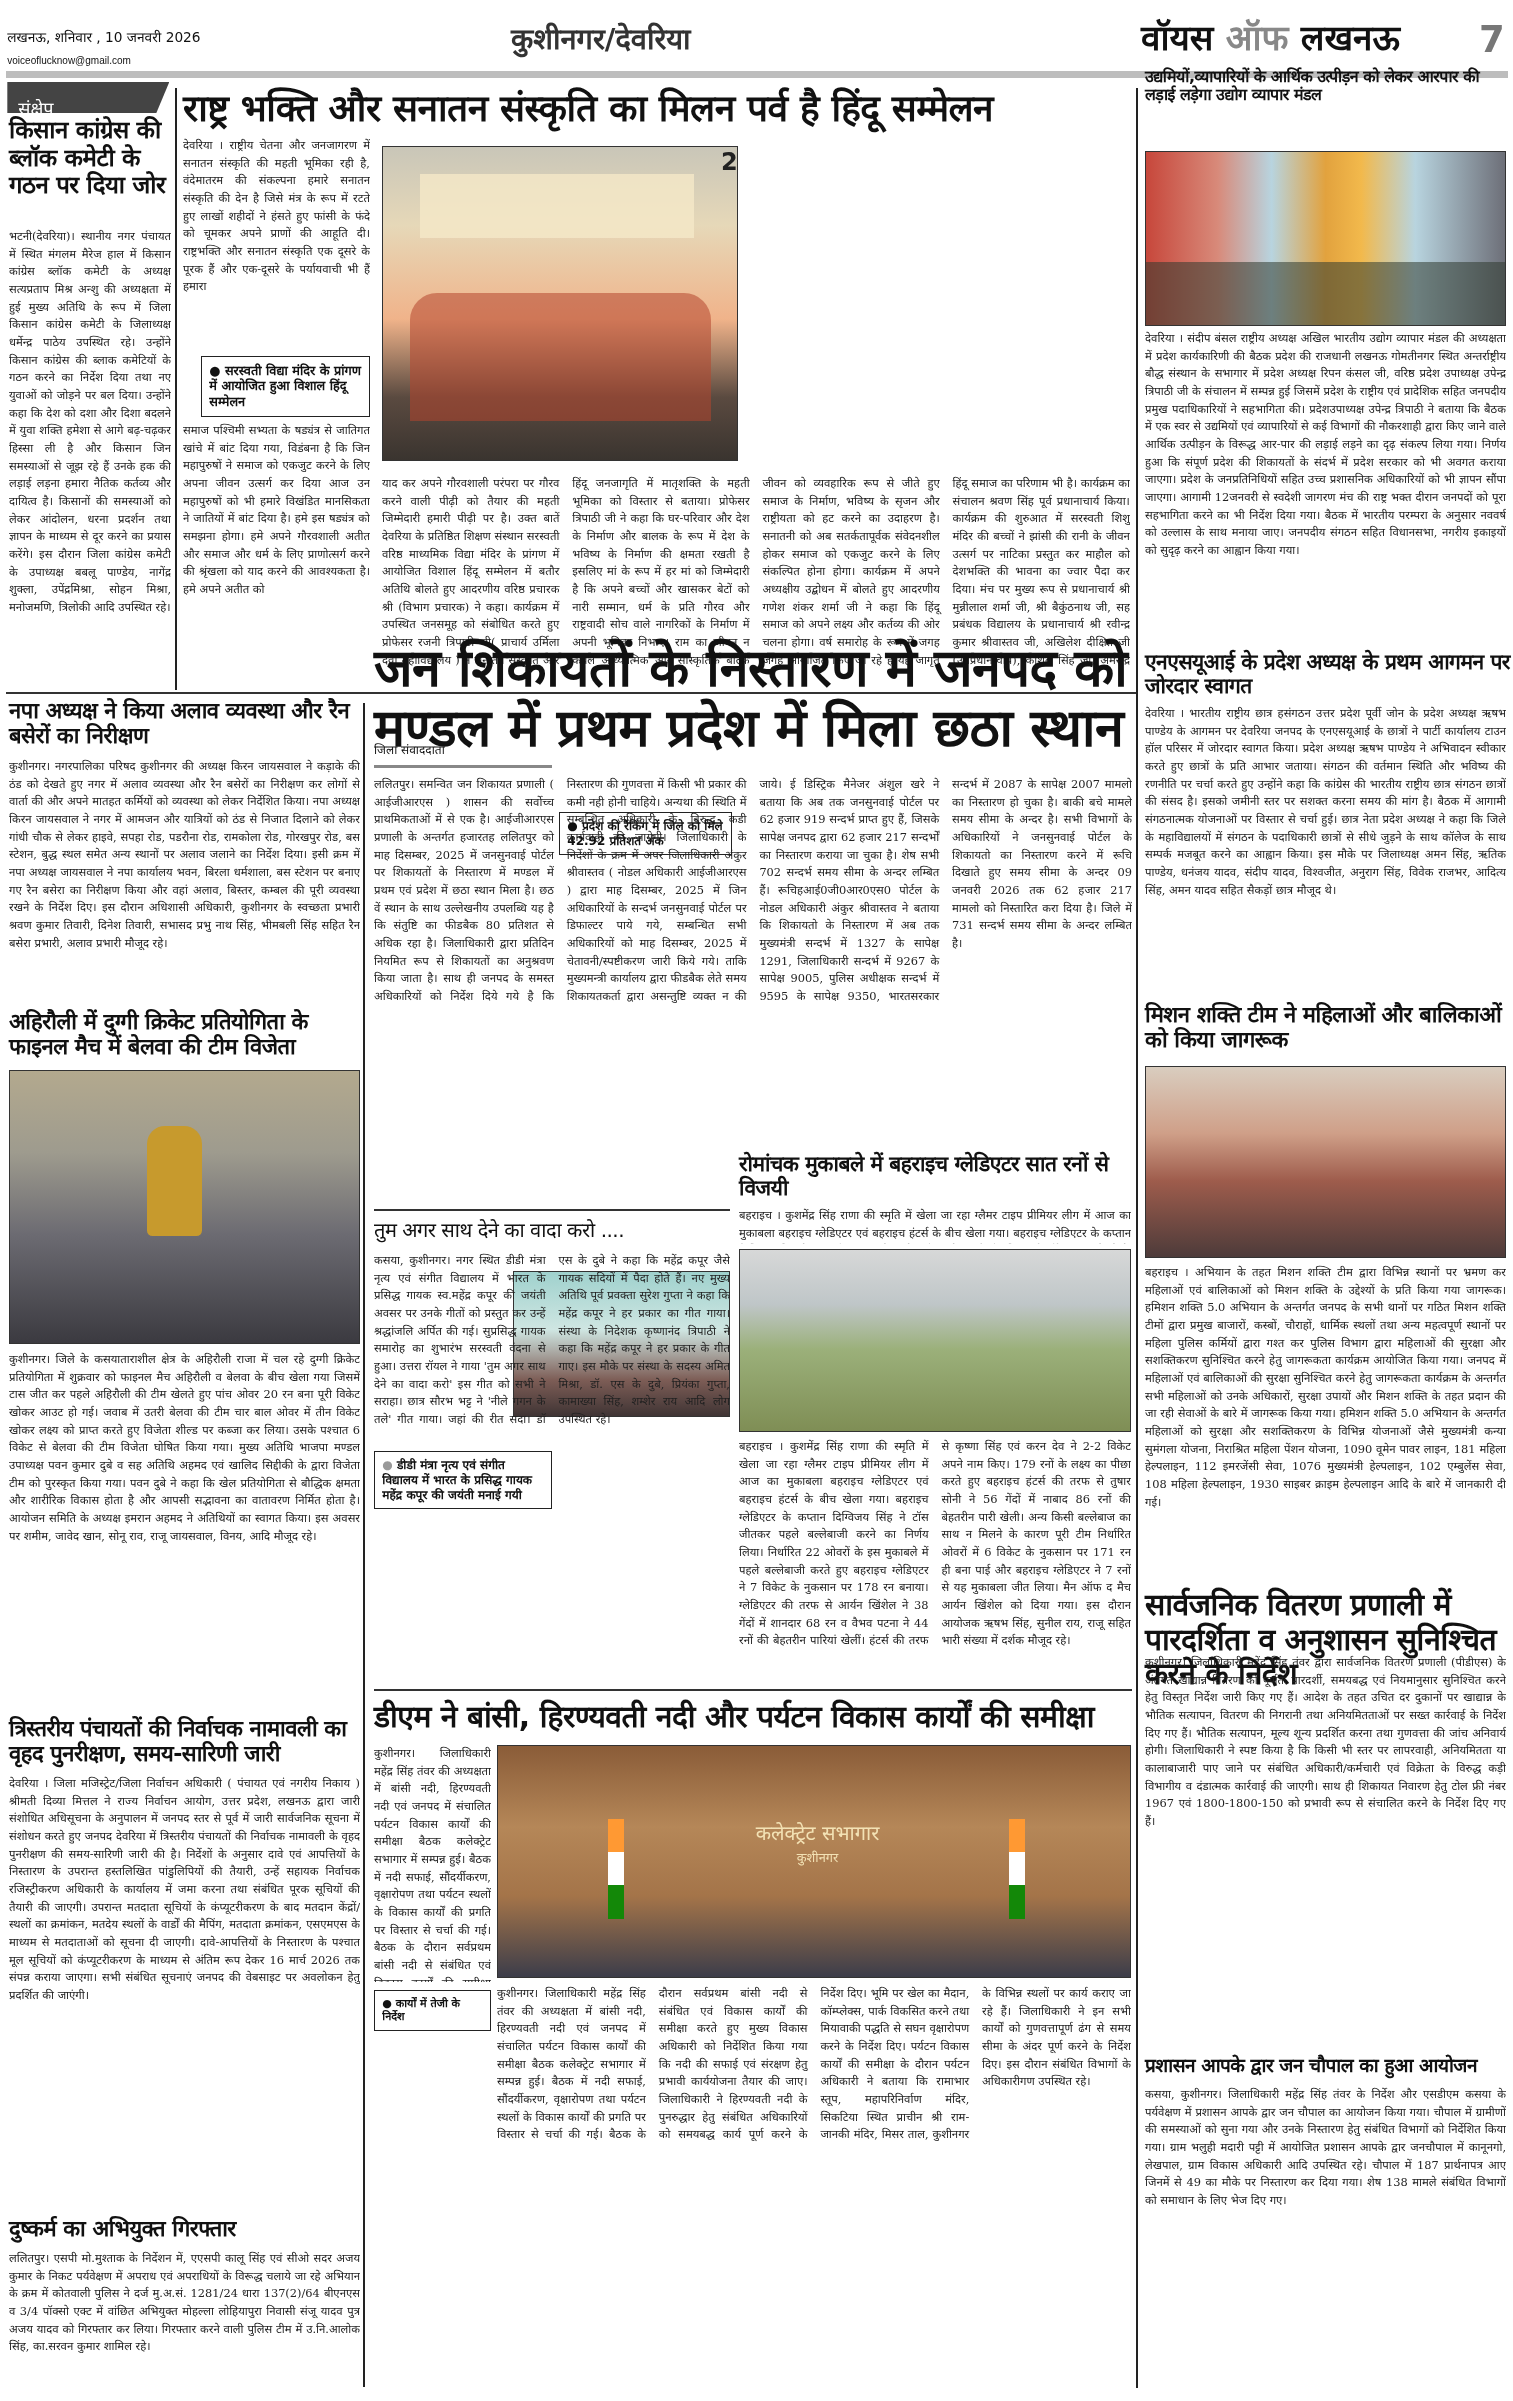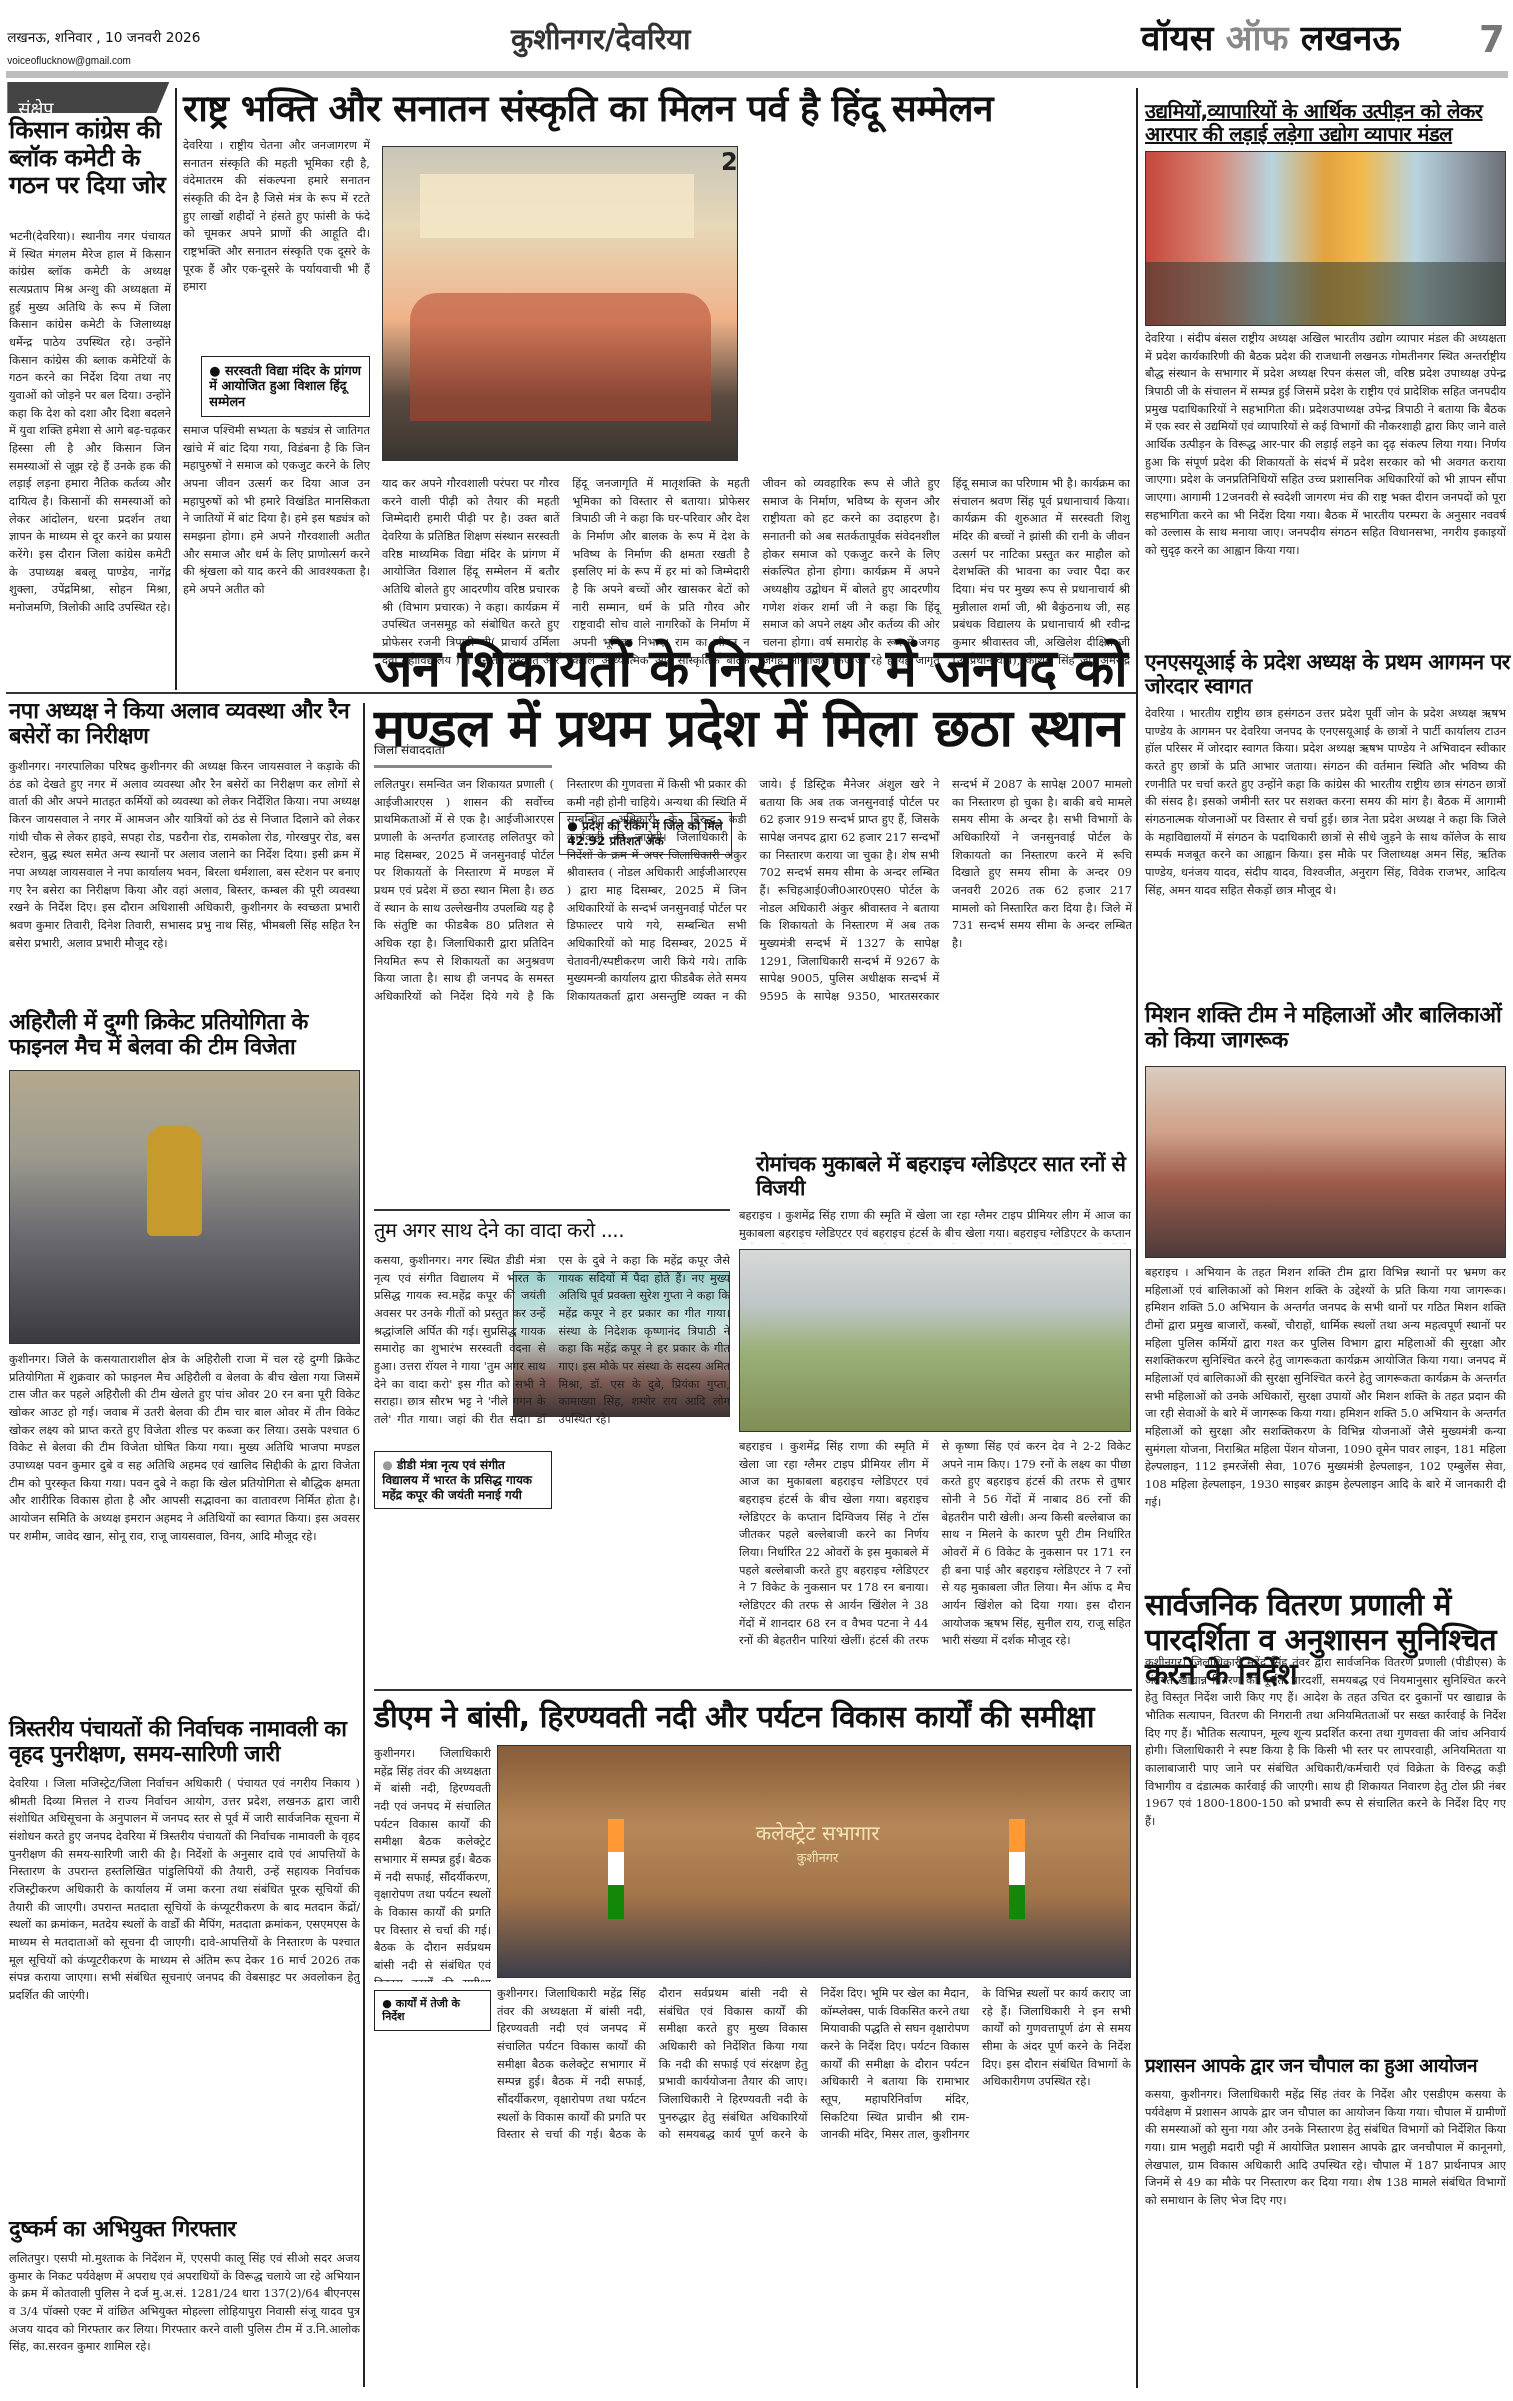--- a/index.html
+++ b/index.html
@@ -53,21 +53,21 @@
 </div>
 <div class="abs body-text" style="left:183px; top:422px; width:187px; height:265px;">समाज पश्चिमी सभ्यता के षड्यंत्र से जातिगत खांचे में बांट दिया गया, विडंबना है कि जिन महापुरुषों ने समाज को एकजुट करने के लिए अपना जीवन उत्सर्ग कर दिया आज उन महापुरुषों को भी हमारे विखंडित मानसिकता ने जातियों में बांट दिया है। हमे इस षड्यंत्र को समझना होगा। हमे अपने गौरवशाली अतीत और समाज और धर्म के लिए प्राणोत्सर्ग करने की श्रृंखला को याद करने की आवश्यकता है। हमे अपने अतीत को</div>
 
 <div class="photo" style="left:382px; top:146px; width:356px; height:315px; background: linear-gradient(180deg,#c9c6b8 0%,#e6d8b8 25%,#f0b38a 55%,#5a4a40 80%,#3a342f 100%);">
   <div style="position:absolute; left:37px; top:27px; width:274px; height:64px; background:#f5e9c8; opacity:.8;"></div>
   <div style="position:absolute; left:27px; top:146px; width:301px; height:128px; background:#b5452e; opacity:.55; border-radius:27px 27px 0 0;"></div>
 </div>
 <div class="badge-num" style="left:721px; top:148px;">2</div>
 <div class="abs body-text cols4" style="left:382px; top:475px; width:748px; height:212px;">याद कर अपने गौरवशाली परंपरा पर गौरव करने वाली पीढ़ी को तैयार की महती जिम्मेदारी हमारी पीढ़ी पर है। उक्त बातें देवरिया के प्रतिष्ठित शिक्षण संस्थान सरस्वती वरिष्ठ माध्यमिक विद्या मंदिर के प्रांगण में आयोजित विशाल हिंदू सम्मेलन में बतौर अतिथि बोलते हुए आदरणीय वरिष्ठ प्रचारक श्री (विभाग प्रचारक) ने कहा। कार्यक्रम में उपस्थित जनसमूह को संबोधित करते हुए प्रोफेसर रजनी त्रिपाठी जी( प्राचार्य उर्मिला देवी महाविद्यालय ) ने सनातन संस्कृति और हिंदू जनजागृति में मातृशक्ति के महती भूमिका को विस्तार से बताया। प्रोफेसर त्रिपाठी जी ने कहा कि घर-परिवार और देश के निर्माण और बालक के रूप में देश के भविष्य के निर्माण की क्षमता रखती है इसलिए मां के रूप में हर मां को जिम्मेदारी है कि अपने बच्चों और खासकर बेटों को नारी सम्मान, धर्म के प्रति गौरव और राष्ट्रवादी सोच वाले नागरिकों के निर्माण में अपनी भूमिका निभाए। राम का जीवन न केवल आध्यात्मिक और सांस्कृतिक बल्कि जीवन को व्यवहारिक रूप से जीते हुए समाज के निर्माण, भविष्य के सृजन और राष्ट्रीयता को हट करने का उदाहरण है। सनातनी को अब सतर्कतापूर्वक संवेदनशील होकर समाज को एकजुट करने के लिए संकल्पित होना होगा। कार्यक्रम में अपने अध्यक्षीय उद्बोधन में बोलते हुए आदरणीय गणेश शंकर शर्मा जी ने कहा कि हिंदू समाज को अपने लक्ष्य और कर्तव्य की ओर चलना होगा। वर्ष समारोह के रूप में जगह जगह आयोजित किए जा रहे हैं यह जागृत हिंदू समाज का परिणाम भी है। कार्यक्रम का संचालन श्रवण सिंह पूर्व प्रधानाचार्य किया। कार्यक्रम की शुरुआत में सरस्वती शिशु मंदिर की बच्चों ने झांसी की रानी के जीवन उत्सर्ग पर नाटिका प्रस्तुत कर माहौल को देशभक्ति की भावना का ज्वार पैदा कर दिया। मंच पर मुख्य रूप से प्रधानाचार्य श्री मुन्नीलाल शर्मा जी, श्री बैकुंठनाथ जी, सह प्रबंधक विद्यालय के प्रधानाचार्य श्री रवीन्द्र कुमार श्रीवास्तव जी, अखिलेश दीक्षित जी (उपप्रधानाचार्य), कौशल सिंह जी, अमरेन्द्र उपाध्याय जी, देवेंद्र प्रजापति जी, उपेंद्र तिवारी, आदि उपस्थित रहे।</div>
 
-<div class="abs hl" style="left:1145px; top:100px; width:365px; font-size:20px;text-decoration:underline;">उद्यमियों,व्यापारियों के आर्थिक उत्पीड़न को लेकर आरपार की लड़ाई लड़ेगा उद्योग व्यापार मंडल</div>
+<div class="abs hl" style="left:1145px; top:68px; width:365px; font-size:16px;">उद्यमियों,व्यापारियों के आर्थिक उत्पीड़न को लेकर आरपार की लड़ाई लड़ेगा उद्योग व्यापार मंडल</div>
 <div class="photo" style="left:1145px; top:151px; width:361px; height:175px; background: linear-gradient(90deg,#c7473b 0%,#d88a7a 20%,#b8d4df 35%,#e2a23e 50%,#f2b94c 60%,#b8d4df 75%,#6d6f78 100%);">
   <div style="position:absolute; left:0; top:110px; width:361px; height:66px; background:#2f3a2f; opacity:.55;"></div>
 </div>
 <div class="abs body-text" style="left:1145px; top:330px; width:361px; height:315px;">देवरिया । संदीप बंसल राष्ट्रीय अध्यक्ष अखिल भारतीय उद्योग व्यापार मंडल की अध्यक्षता में प्रदेश कार्यकारिणी की बैठक प्रदेश की राजधानी लखनऊ गोमतीनगर स्थित अन्तर्राष्ट्रीय बौद्ध संस्थान के सभागार में प्रदेश अध्यक्ष रिपन कंसल जी, वरिष्ठ प्रदेश उपाध्यक्ष उपेन्द्र त्रिपाठी जी के संचालन में सम्पन्न हुई जिसमें प्रदेश के राष्ट्रीय एवं प्रादेशिक सहित जनपदीय प्रमुख पदाधिकारियों ने सहभागिता की। प्रदेशउपाध्यक्ष उपेन्द्र त्रिपाठी ने बताया कि बैठक में एक स्वर से उद्यमियों एवं व्यापारियों से कई विभागों की नौकरशाही द्वारा किए जाने वाले आर्थिक उत्पीड़न के विरूद्ध आर-पार की लड़ाई लड़ने का दृढ़ संकल्प लिया गया। निर्णय हुआ कि संपूर्ण प्रदेश की शिकायतों के संदर्भ में प्रदेश सरकार को भी अवगत कराया जाएगा। प्रदेश के जनप्रतिनिधियों सहित उच्च प्रशासनिक अधिकारियों को भी ज्ञापन सौंपा जाएगा। आगामी 12जनवरी से स्वदेशी जागरण मंच की राष्ट्र भक्त दीरान जनपदों को पूरा सहभागिता करने का भी निर्देश दिया गया। बैठक में भारतीय परम्परा के अनुसार नववर्ष को उल्लास के साथ मनाया जाए। जनपदीय संगठन सहित विधानसभा, नगरीय इकाइयों को सुदृढ़ करने का आह्वान किया गया।</div>
 
 <div class="abs hl" style="left:1145px; top:650px; width:365px; font-size:21px;">एनएसयूआई के प्रदेश अध्यक्ष के प्रथम आगमन पर जोरदार स्वागत</div>
 <div class="abs body-text" style="left:1145px; top:705px; width:361px; height:292px;">देवरिया । भारतीय राष्ट्रीय छात्र हसंगठन उत्तर प्रदेश पूर्वी जोन के प्रदेश अध्यक्ष ऋषभ पाण्डेय के आगमन पर देवरिया जनपद के एनएसयूआई के छात्रों ने पार्टी कार्यालय टाउन हॉल परिसर में जोरदार स्वागत किया। प्रदेश अध्यक्ष ऋषभ पाण्डेय ने अभिवादन स्वीकार करते हुए छात्रों के प्रति आभार जताया। संगठन की वर्तमान स्थिति और भविष्य की रणनीति पर चर्चा करते हुए उन्होंने कहा कि कांग्रेस की भारतीय राष्ट्रीय छात्र संगठन छात्रों की संसद है। इसको जमीनी स्तर पर सशक्त करना समय की मांग है। बैठक में आगामी संगठनात्मक योजनाओं पर विस्तार से चर्चा हुई। छात्र नेता प्रदेश अध्यक्ष ने कहा कि जिले के महाविद्यालयों में संगठन के पदाधिकारी छात्रों से सीधे जुड़ने के साथ कॉलेज के साथ सम्पर्क मजबूत करने का आह्वान किया। इस मौके पर जिलाध्यक्ष अमन सिंह, ऋतिक पाण्डेय, धनंजय यादव, संदीप यादव, विश्वजीत, अनुराग सिंह, विवेक राजभर, आदित्य सिंह, अमन यादव सहित सैकड़ों छात्र मौजूद थे।</div>
 
 <div class="abs hl" style="left:1145px; top:1002px; width:365px; font-size:22px;">मिशन शक्ति टीम ने महिलाओं और बालिकाओं को किया जागरूक</div>
 <div class="photo" style="left:1145px; top:1066px; width:361px; height:192px; background: linear-gradient(180deg,#d9cdbf 0%,#cf9f88 35%,#9e5c4c 60%,#4d3b3a 100%);"></div>
@@ -103,21 +103,21 @@
 <div class="abs body-text cols4" style="left:374px; top:776px; width:758px; height:379px;">ललितपुर। समन्वित जन शिकायत प्रणाली ( आईजीआरएस ) शासन की सर्वोच्च प्राथमिकताओं में से एक है। आईजीआरएस प्रणाली के अन्तर्गत हजारतह ललितपुर को माह दिसम्बर, 2025 में जनसुनवाई पोर्टल पर शिकायतों के निस्तारण में मण्डल में प्रथम एवं प्रदेश में छठा स्थान मिला है। छठ वें स्थान के साथ उल्लेखनीय उपलब्धि यह है कि संतुष्टि का फीडबैक 80 प्रतिशत से अधिक रहा है। जिलाधिकारी द्वारा प्रतिदिन नियमित रूप से शिकायतों का अनुश्रवण किया जाता है। साथ ही जनपद के समस्त अधिकारियों को निर्देश दिये गये है कि निस्तारण की गुणवत्ता में किसी भी प्रकार की कमी नही होनी चाहिये। अन्यथा की स्थिति में सम्बन्धित अधिकारी के विरुद्ध कडी कार्यवाही की जायेगी। जिलाधिकारी के निर्देशों के क्रम में अपर जिलाधिकारी अंकुर श्रीवास्तव ( नोडल अधिकारी आईजीआरएस ) द्वारा माह दिसम्बर, 2025 में जिन अधिकारियों के सन्दर्भ जनसुनवाई पोर्टल पर डिफाल्टर पाये गये, सम्बन्धित सभी अधिकारियों को माह दिसम्बर, 2025 में चेतावनी/स्पष्टीकरण जारी किये गये। ताकि मुख्यमन्त्री कार्यालय द्वारा फीडबैक लेते समय शिकायतकर्ता द्वारा असन्तुष्टि व्यक्त न की जाये। ई डिस्ट्रिक मैनेजर अंशुल खरे ने बताया कि अब तक जनसुनवाई पोर्टल पर 62 हजार 919 सन्दर्भ प्राप्त हुए हैं, जिसके सापेक्ष जनपद द्वारा 62 हजार 217 सन्दर्भों का निस्तारण कराया जा चुका है। शेष सभी 702 सन्दर्भ समय सीमा के अन्दर लम्बित हैं। रूचिहआई0जी0आर0एस0 पोर्टल के नोडल अधिकारी अंकुर श्रीवास्तव ने बताया कि शिकायतो के निस्तारण में अब तक मुख्यमंत्री सन्दर्भ में 1327 के सापेक्ष 1291, जिलाधिकारी सन्दर्भ में 9267 के सापेक्ष 9005, पुलिस अधीक्षक सन्दर्भ में 9595 के सापेक्ष 9350, भारतसरकार सन्दर्भ में 2087 के सापेक्ष 2007 मामलो का निस्तारण हो चुका है। बाकी बचे मामले समय सीमा के अन्दर है। सभी विभागों के अधिकारियों ने जनसुनवाई पोर्टल के शिकायतो का निस्तारण करने में रूचि दिखाते हुए समय सीमा के अन्दर 09 जनवरी 2026 तक 62 हजार 217 मामलो को निस्तारित करा दिया है। जिले में 731 सन्दर्भ समय सीमा के अन्दर लम्बित है।</div>
 
 <div class="hbar" style="left:374px; top:1209px; width:356px;"></div>
 <div class="abs hl" style="left:374px; top:1219px; width:356px; font-size:20px; font-weight:normal;">तुम अगर साथ देने का वादा करो ....</div>
 <div class="photo" style="left:513px; top:1271px; width:217px; height:146px; background: linear-gradient(180deg,#9fd1cd 0%,#cfe6e2 40%,#7d5d56 75%,#3f3434 100%);"></div>
 <div class="boxed" style="left:374px; top:1451px; width:178px; font-size:12px;">
   <span style="color:#999;">● </span><span>डीडी मंत्रा नृत्य एवं संगीत विद्यालय में भारत के प्रसिद्ध गायक महेंद्र कपूर की जयंती मनाई गयी</span>
 </div>
 <div class="abs body-text cols2" style="left:374px; top:1252px; width:356px; height:420px;">कसया, कुशीनगर। नगर स्थित डीडी मंत्रा नृत्य एवं संगीत विद्यालय में भारत के प्रसिद्ध गायक स्व.महेंद्र कपूर की जयंती अवसर पर उनके गीतों को प्रस्तुत कर उन्हें श्रद्धांजलि अर्पित की गई। सुप्रसिद्ध गायक समारोह का शुभारंभ सरस्वती वंदना से हुआ। उत्तरा रॉयल ने गाया 'तुम अगर साथ देने का वादा करो' इस गीत को सभी ने सराहा। छात्र सौरभ भट्ट ने 'नीले गगन के तले' गीत गाया। जहां की रीत सदा। डॉ एस के दुबे ने कहा कि महेंद्र कपूर जैसे गायक सदियों में पैदा होते हैं। नए मुख्य अतिथि पूर्व प्रवक्ता सुरेश गुप्ता ने कहा कि महेंद्र कपूर ने हर प्रकार का गीत गाया। संस्था के निदेशक कृष्णानंद त्रिपाठी ने कहा कि महेंद्र कपूर ने हर प्रकार के गीत गाए। इस मौके पर संस्था के सदस्य अमित मिश्रा, डॉ. एस के दुबे, प्रियंका गुप्ता, कामाख्या सिंह, शम्शेर राय आदि लोग उपस्थित रहे।</div>
 
-<div class="abs hl" style="left:739px; top:1152px; width:392px; font-size:21px;margin-left:17px;">रोमांचक मुकाबले में बहराइच ग्लेडिएटर सात रनों से विजयी</div>
+<div class="abs hl" style="left:739px; top:1152px; width:392px; font-size:21px;">रोमांचक मुकाबले में बहराइच ग्लेडिएटर सात रनों से विजयी</div>
 <div class="abs body-text" style="left:739px; top:1207px; width:392px; height:37px;">बहराइच । कुशमेंद्र सिंह राणा की स्मृति में खेला जा रहा ग्लैमर टाइप प्रीमियर लीग में आज का मुकाबला बहराइच ग्लेडिएटर एवं बहराइच हंटर्स के बीच खेला गया। बहराइच ग्लेडिएटर के कप्तान दिग्विजय सिंह ने टॉस जीतकर पहले बल्लेबाजी करने का निर्णय लिया। निर्धारित 22 ओवरों के इस मुकाबले में पहले बल्लेबाजी करते हुए बहराइच ग्लेडिएटर ने 7 विकेट के नुकसान पर 178 रन बनाया। ग्लेडिएटर की तरफ से आर्यन खिंशेल ने 38 गेंदों में शानदार 68 रन व वैभव पटना ने 44 रनों की बेहतरीन पारियां खेलीं। हंटर्स की तरफ से कृष्णा सिंह एवं करन देव ने 2-2 विकेट अपने नाम किए। 179 रनों के लक्ष्य का पीछा करते हुए बहराइच हंटर्स की तरफ से तुषार सोनी ने 56 गेंदों में नाबाद 86 रनों की बेहतरीन पारी खेली। अन्य किसी बल्लेबाज का साथ न मिलने के कारण पूरी टीम निर्धारित ओवरों में 6 विकेट के नुकसान पर 171 रन ही बना पाई और बहराइच ग्लेडिएटर ने 7 रनों से यह मुकाबला जीत लिया। मैन ऑफ द मैच आर्यन खिंशेल को दिया गया। इस दौरान आयोजक ऋषभ सिंह, सुनील राय, राजू सहित भारी संख्या में दर्शक मौजूद रहे।</div>
 <div class="photo" style="left:739px; top:1249px; width:392px; height:183px; background: linear-gradient(180deg,#d7d8d8 0%,#bfc6c8 30%,#9bb07a 55%,#7f8e55 100%);"></div>
 <div class="abs body-text cols2" style="left:739px; top:1438px; width:392px; height:242px;">बहराइच । कुशमेंद्र सिंह राणा की स्मृति में खेला जा रहा ग्लैमर टाइप प्रीमियर लीग में आज का मुकाबला बहराइच ग्लेडिएटर एवं बहराइच हंटर्स के बीच खेला गया। बहराइच ग्लेडिएटर के कप्तान दिग्विजय सिंह ने टॉस जीतकर पहले बल्लेबाजी करने का निर्णय लिया। निर्धारित 22 ओवरों के इस मुकाबले में पहले बल्लेबाजी करते हुए बहराइच ग्लेडिएटर ने 7 विकेट के नुकसान पर 178 रन बनाया। ग्लेडिएटर की तरफ से आर्यन खिंशेल ने 38 गेंदों में शानदार 68 रन व वैभव पटना ने 44 रनों की बेहतरीन पारियां खेलीं। हंटर्स की तरफ से कृष्णा सिंह एवं करन देव ने 2-2 विकेट अपने नाम किए। 179 रनों के लक्ष्य का पीछा करते हुए बहराइच हंटर्स की तरफ से तुषार सोनी ने 56 गेंदों में नाबाद 86 रनों की बेहतरीन पारी खेली। अन्य किसी बल्लेबाज का साथ न मिलने के कारण पूरी टीम निर्धारित ओवरों में 6 विकेट के नुकसान पर 171 रन ही बना पाई और बहराइच ग्लेडिएटर ने 7 रनों से यह मुकाबला जीत लिया। मैन ऑफ द मैच आर्यन खिंशेल को दिया गया। इस दौरान आयोजक ऋषभ सिंह, सुनील राय, राजू सहित भारी संख्या में दर्शक मौजूद रहे।</div>
 
 <div class="hbar" style="left:374px; top:1689px; width:758px;"></div>
 <div class="abs hl" style="left:374px; top:1700px; width:758px; font-size:30px; white-space:nowrap;">डीएम ने बांसी, हिरण्यवती नदी और पर्यटन विकास कार्यों की समीक्षा</div>
 <div class="photo" style="left:497px; top:1745px; width:634px; height:233px; background: linear-gradient(180deg,#8a5c38 0%,#b58758 35%,#a47449 65%,#3c3d4a 100%); text-decoration: underline;">
   <div style="position:absolute; left:210px; top:73px; width:219px; text-align:center; color:#f3e2b5; font-family:'DejaVu Sans',sans-serif; font-size:20px;">कलेक्ट्रेट सभागार</div>
   <div style="position:absolute; left:210px; top:102px; width:219px; text-align:center; color:#f3e2b5; font-family:'DejaVu Sans',sans-serif; font-size:12.8px;">कुशीनगर</div>
   <div style="position:absolute; left:110px; top:73px; width:16.4px; height:100px; background: linear-gradient(180deg,#ff9933 0 33%,#ffffff 33% 66%,#138808 66%);"></div>

